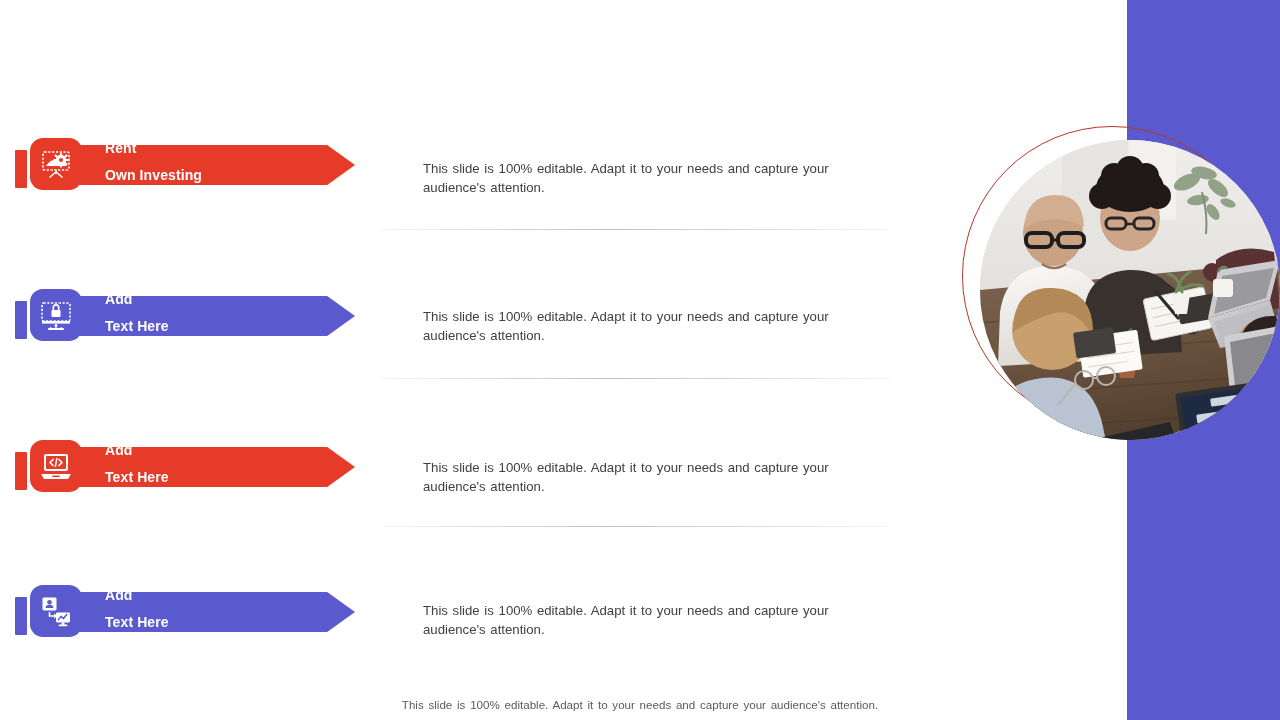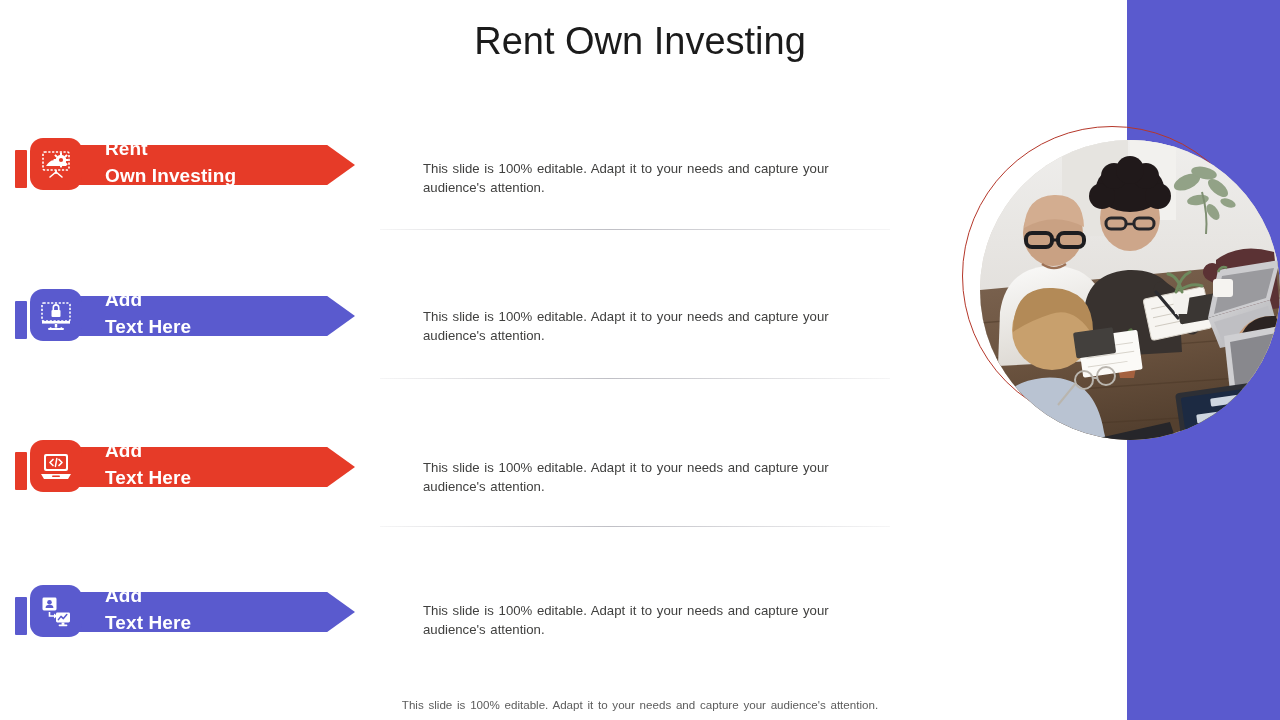--- a/index.html
+++ b/index.html
@@ -125,21 +125,21 @@
     z-index: 2;
     -webkit-clip-path: polygon(0 0, 90.5% 0, 100% 50%, 90.5% 100%, 0 100%);
     clip-path: polygon(0 0, 90.5% 0, 100% 50%, 90.5% 100%, 0 100%);
   }
   .banner-text {
     position: absolute;
     left: 105px;
     top: 26px;
     z-index: 4;
     color: #ffffff;
-    font-size: 19px;
+    font-size: 14px;
     font-weight: bold;
     line-height: 19px;
     letter-spacing: 0.1px;
   }
   .banner-text .l2 { display: block; margin-top: 8px; }
 
   
   .body-text {
     position: absolute;
     left: 423px;
@@ -342,21 +342,20 @@
         <circle cx="104" cy="240" r="9"></circle>
         <circle cx="126" cy="236" r="9"></circle>
         <path d="M113 238 h4"></path>
         <path d="M96 243 l-18 22"></path>
       </g>
 
       <path d="M110 300 L190 282 L196 300 Z" fill="#26262a"></path>
     </svg>
   </div>
 
-  <div class="slide-title">Rent Own Investing</div>
 
   <div class="row r1">
     <div class="tab" style="background:#e63b28"></div>
     <div class="arrow-banner" style="background:#e63b28"></div>
     <div class="icon-badge" style="background:#e63b28">
       <svg width="34" height="34" viewBox="0 0 34 34" xmlns="http://www.w3.org/2000/svg">
         <rect x="4" y="5" width="26" height="18" rx="1.5" fill="none" stroke="#ffffff" stroke-width="1.6" stroke-dasharray="2.2 1.6"></rect>
         <path d="M7 19 q5 -8 11 -5 q5 3 9 1 l0 4 Z" fill="#ffffff"></path>
         <circle cx="22" cy="13" r="5.3" fill="#ffffff"></circle>
         <circle cx="22" cy="13" r="2.1" fill="#e63b28"></circle>

